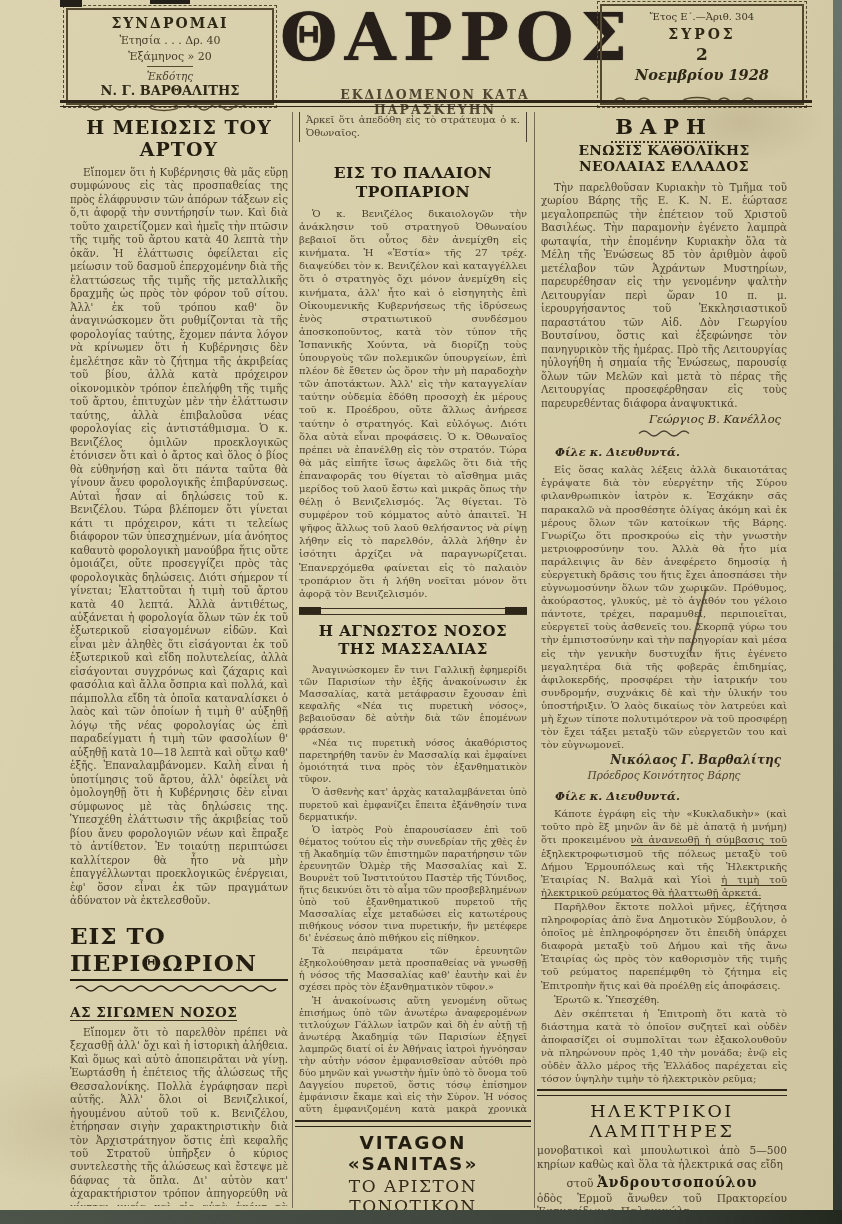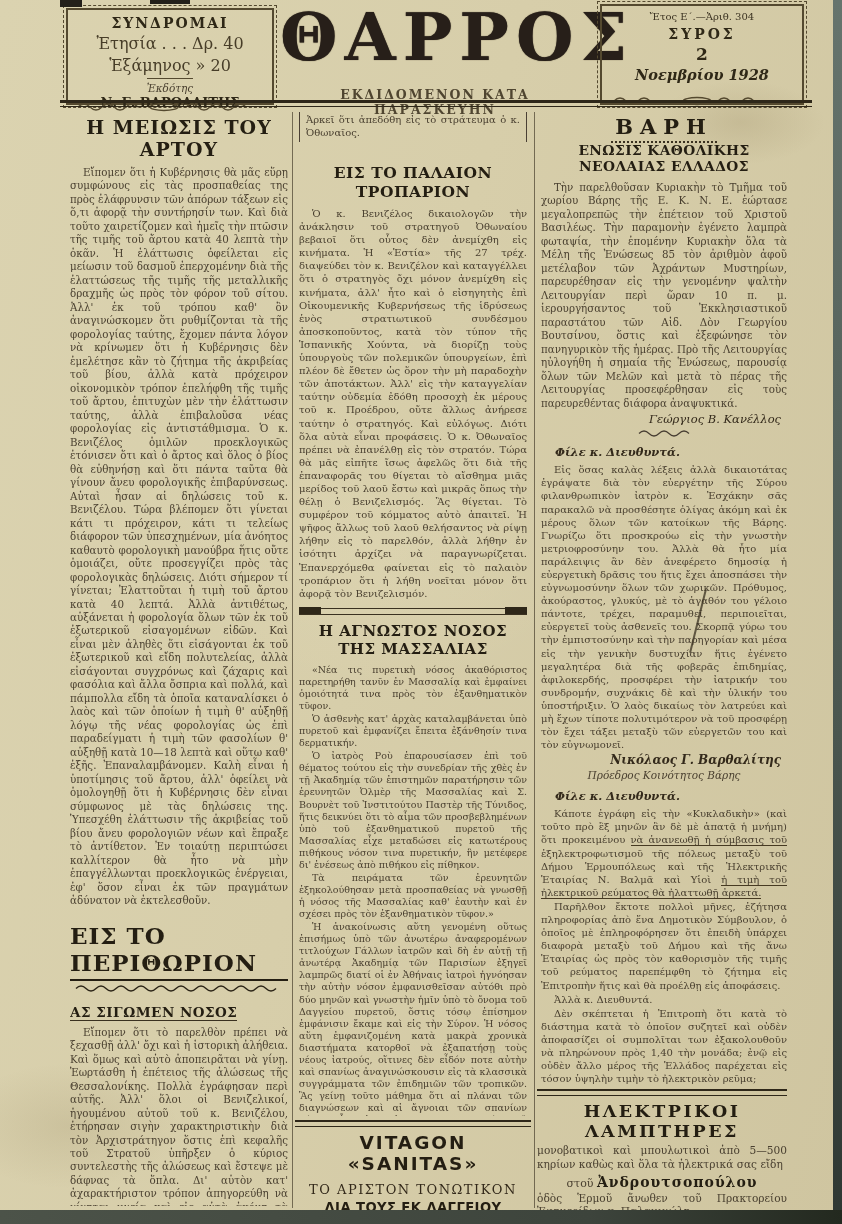--- a/index.html
+++ b/index.html
@@ -14,21 +14,21 @@
     background:linear-gradient(#66746d,#4a564f 60%,#2e3732);}
   .scan-edge-bottom{position:absolute;left:0;bottom:0;width:100%;height:14px;
     background:linear-gradient(90deg,#4c5349,#3d443c 70%,#23291f);}
   .corner-mark{position:absolute;background:#23201a;}
 
   
   .fancy-box{position:absolute;border:2px solid #54492f;text-align:center;padding:5px 6px 4px;}
   .fancy-box::after{content:'';position:absolute;inset:-5px;border:1px dashed #54492f;pointer-events:none;}
   .sub-box{left:66px;top:8px;width:192px;height:84px;}
   .sub-title{font-weight:bold;font-size:14px;letter-spacing:2px;color:#2f2817;}
-  .sub-line{font-size:16px;margin-top:3px;color:#473d28;}
+  .sub-line{font-size:11px;margin-top:3px;color:#473d28;}
   .sub-div{width:46px;margin:3px auto;border-top:1px solid #54492f;}
   .sub-pub{font-size:10.5px;font-style:italic;}
   .sub-name{font-weight:bold;font-size:13px;margin-top:1px;color:#2f2817;}
   .title-block{position:absolute;left:280px;top:4px;width:310px;text-align:center;}
   .np-title{font-size:66px;line-height:1.02;font-weight:bold;letter-spacing:7px;color:#271f19;
     text-shadow:0 0 1px rgba(30,20,10,.8);}
   .np-subtitle{margin-top:16px;font-size:12.5px;font-weight:bold;letter-spacing:2px;color:#4f4530;}
   .issue-box{left:600px;top:4px;width:188px;height:88px;}
   .issue-no{font-size:10px;color:#3c3322;}
   .issue-place{font-weight:bold;font-size:14px;letter-spacing:3px;margin-top:4px;color:#2f2817;text-align:center;}
@@ -68,24 +68,24 @@
   .salut{font-weight:bold;font-style:italic;font-size:11.5px;margin:8px 0 4px;text-indent:14px;color:#33291a;}
   .orn{display:block;margin:4px auto 2px;}
   .u{border-bottom:1px solid #473a22;}
   .pen-mark{position:absolute;left:697px;top:588px;width:2px;height:66px;background:#3a3020;
     transform:rotate(14deg);opacity:.75;border-radius:2px;}
 
   
   .ad-vitagon{position:absolute;left:295px;top:1120px;width:236px;text-align:center;}
   .dbl-rule{height:4px;border-top:2px solid #2e2719;border-bottom:1px solid #2e2719;margin-bottom:5px;}
   .vit-brand{font-family:"DejaVu Sans",sans-serif;font-weight:bold;font-size:18.5px;letter-spacing:2px;color:#241e12;}
-  .vit-l2{font-size:13px;letter-spacing:1.5px;margin-top:8px;color:#33291a;}
+  .vit-l2{font-size:17px;letter-spacing:1.5px;margin-top:2px;color:#33291a;}
   .vit-l3{font-family:"DejaVu Sans",sans-serif;font-weight:bold;font-size:13.2px;letter-spacing:.4px;margin-top:3px;color:#241e12;transform:scaleY(1.08);}
   .ad-lamps{position:absolute;left:537px;top:1089px;width:250px;}
-  .lamp-h{font-size:17.5px;font-weight:bold;letter-spacing:2.5px;text-align:center;color:#241e12;margin:3px 0 3px;}
+  .lamp-h{font-size:17.5px;font-weight:normal;letter-spacing:2.5px;text-align:center;color:#241e12;margin:3px 0 3px;}
   .lamp-t{font-size:10.6px;line-height:1.3;text-align:justify;}
   .lamp-store{text-align:center;font-size:11px;margin:2px 0;}
   .lamp-store b{font-size:14px;letter-spacing:1px;color:#241e12;}
   .lamp-last{font-size:10.6px;margin-top:2px;}
   .lamp-last b{font-size:12px;}
 </style>
 </head>
 <body>
 
 <div class="page">
@@ -143,20 +143,21 @@
 
   <div class="col col2">
     <div class="frag">Ἀρκεῖ ὅτι ἀπεδόθη εἰς τὸ στράτευμα ὁ κ. Ὀθωναῖος.</div>
     <div class="h2a" style="margin-top:21px;font-size:15.5px;">ΕΙΣ ΤΟ ΠΑΛΑΙΟΝ ΤΡΟΠΑΡΙΟΝ</div>
     <div class="bt" style="font-size:10px;">
       <p>Ὁ κ. Βενιζέλος δικαιολογῶν τὴν ἀνάκλησιν τοῦ στρατηγοῦ Ὀθωναίου βεβαιοῖ ὅτι οὗτος δὲν ἀνεμίχθη εἰς κινήματα. Ἡ «Ἑστία» τῆς 27 τρέχ. διαψεύδει τὸν κ. Βενιζέλον καὶ καταγγέλλει ὅτι ὁ στρατηγὸς ὄχι μόνον ἀνεμίχθη εἰς κινήματα, ἀλλ' ἦτο καὶ ὁ εἰσηγητὴς ἐπὶ Οἰκουμενικῆς Κυβερνήσεως τῆς ἱδρύσεως ἑνὸς στρατιωτικοῦ συνδέσμου ἀποσκοποῦντος, κατὰ τὸν τύπον τῆς Ἱσπανικῆς Χούντα, νὰ διορίζῃ τοὺς ὑπουργοὺς τῶν πολεμικῶν ὑπουργείων, ἐπὶ πλέον δὲ ἔθετεν ὡς ὅρον τὴν μὴ παραδοχὴν τῶν ἀποτάκτων. Ἀλλ' εἰς τὴν καταγγελίαν ταύτην οὐδεμία ἐδόθη προσοχὴ ἐκ μέρους τοῦ κ. Προέδρου, οὔτε ἄλλως ἀνήρεσε ταύτην ὁ στρατηγός. Καὶ εὐλόγως. Διότι ὅλα αὐτὰ εἶναι προφάσεις. Ὁ κ. Ὀθωναῖος πρέπει νὰ ἐπανέλθῃ εἰς τὸν στρατόν. Τώρα θὰ μᾶς εἰπῆτε ἴσως ἀφελῶς ὅτι διὰ τῆς ἐπαναφορᾶς του θίγεται τὸ αἴσθημα μιᾶς μερίδος τοῦ λαοῦ ἔστω καὶ μικρᾶς ὅπως τὴν θέλῃ ὁ Βενιζελισμός. Ἂς θίγεται. Τὸ συμφέρον τοῦ κόμματος αὐτὸ ἀπαιτεῖ. Ἡ ψῆφος ἄλλως τοῦ λαοῦ θελήσαντος νὰ ρίψῃ λήθην εἰς τὸ παρελθόν, ἀλλὰ λήθην ἐν ἰσότητι ἀρχίζει νὰ παραγνωρίζεται. Ἐπανερχόμεθα φαίνεται εἰς τὸ παλαιὸν τροπάριον ὅτι ἡ λήθη νοεῖται μόνον ὅτι ἀφορᾷ τὸν Βενιζελισμόν.</p>
     </div>
     <div class="divider"></div>
     <div class="h2a">Η ΑΓΝΩΣΤΟΣ ΝΟΣΟΣ ΤΗΣ ΜΑΣΣΑΛΙΑΣ</div>
     <div class="bt small-bt">
+      <p>Ἀναγινώσκομεν ἔν τινι Γαλλικῇ ἐφημερίδι τῶν Παρισίων τὴν ἑξῆς ἀνακοίνωσιν ἐκ Μασσαλίας, κατὰ μετάφρασιν ἔχουσαν ἐπὶ κεφαλῆς «Νέα τις πυρετικὴ νόσος», βεβαιοῦσαν δὲ αὐτὴν διὰ τῶν ἑπομένων φράσεων.</p>
       <p>«Νέα τις πυρετικὴ νόσος ἀκαθόριστος παρετηρήθη τανῦν ἐν Μασσαλίᾳ καὶ ἐμφαίνει ὁμοιότητά τινα πρὸς τὸν ἐξανθηματικὸν τῦφον.</p>
       <p>Ὁ ἀσθενὴς κατ' ἀρχὰς καταλαμβάνεται ὑπὸ πυρετοῦ καὶ ἐμφανίζει ἔπειτα ἐξάνθησίν τινα δερματικήν.</p>
       <p>Ὁ ἰατρὸς Ροὺ ἐπαρουσίασεν ἐπὶ τοῦ θέματος τούτου εἰς τὴν συνεδρίαν τῆς χθὲς ἐν τῇ Ἀκαδημίᾳ τῶν ἐπιστημῶν παρατήρησιν τῶν ἐρευνητῶν Ὀλμὲρ τῆς Μασσαλίας καὶ Σ. Βουρνὲτ τοῦ Ἰνστιτούτου Παστὲρ τῆς Τύνιδος, ἥτις δεικνύει ὅτι τὸ αἷμα τῶν προσβεβλημένων ὑπὸ τοῦ ἐξανθηματικοῦ πυρετοῦ τῆς Μασσαλίας εἶχε μεταδώσει εἰς κατωτέρους πιθήκους νόσον τινα πυρετικήν, ἣν μετέφερε δι' ἐνέσεως ἀπὸ πιθήκου εἰς πίθηκον.</p>
       <p>Τὰ πειράματα τῶν ἐρευνητῶν ἐξηκολούθησαν μετὰ προσπαθείας νὰ γνωσθῇ ἡ νόσος τῆς Μασσαλίας καθ' ἑαυτὴν καὶ ἐν σχέσει πρὸς τὸν ἐξανθηματικὸν τῦφον.»</p>
       <p>Ἡ ἀνακοίνωσις αὕτη γενομένη οὕτως ἐπισήμως ὑπὸ τῶν ἀνωτέρω ἀναφερομένων τιτλούχων Γάλλων ἰατρῶν καὶ δὴ ἐν αὐτῇ τῇ ἀνωτέρᾳ Ἀκαδημίᾳ τῶν Παρισίων ἐξηγεῖ λαμπρῶς διατί οἱ ἐν Ἀθήναις ἰατροὶ ἠγνόησαν τὴν αὐτὴν νόσον ἐμφανισθεῖσαν αὐτόθι πρὸ δύο μηνῶν καὶ γνωστὴν ἡμῖν ὑπὸ τὸ ὄνομα τοῦ Δαγγείου πυρετοῦ, ὅστις τόσῳ ἐπίσημον ἐμφάνισιν ἔκαμε καὶ εἰς τὴν Σύρον. Ἡ νόσος αὕτη ἐμφανιζομένη κατὰ μακρὰ χρονικὰ διαστήματα κατορθοῖ νὰ ἐξαπατήσῃ τοὺς νέους ἰατρούς, οἵτινες δὲν εἶδόν ποτε αὐτὴν καὶ σπανίως ἀναγινώσκουσιν εἰς τὰ κλασσικὰ συγγράμματα τῶν ἐπιδημιῶν τῶν τροπικῶν. Ἂς γείνῃ τοῦτο μάθημα ὅτι αἱ πλάναι τῶν διαγνώσεων καὶ αἱ ἄγνοιαι τῶν σπανίων νόσων εἶναι ἐν τῇ Ἰατρικῇ πολλῷ πλείονες ἢ αἱ γνώσεις καὶ αἱ μελέται αὐτῶν, διότι «ὁ βίος βραχὺς καὶ ἡ πεῖρα σφαλερὴ» καθ' Ἱπποκράτην.</p>
     </div>
 
   </div>
 
   <div class="ad-vitagon">
@@ -182,21 +183,21 @@
     <div class="bt" style="font-size:10px;">
       <p>Εἰς ὅσας καλὰς λέξεις ἀλλὰ δικαιοτάτας ἐγράψατε διὰ τὸν εὐεργέτην τῆς Σύρου φιλανθρωπικὸν ἰατρὸν κ. Ἐσχάκην σᾶς παρακαλῶ νὰ προσθέσητε ὀλίγας ἀκόμη καὶ ἐκ μέρους ὅλων τῶν κατοίκων τῆς Βάρης. Γνωρίζω ὅτι προσκρούω εἰς τὴν γνωστὴν μετριοφροσύνην του. Ἀλλὰ θὰ ἦτο μία παράλειψις ἂν δὲν ἀνεφέρετο δημοσίᾳ ἡ εὐεργετικὴ δρᾶσις του ἥτις ἔχει ἀποσπάσει τὴν εὐγνωμοσύνην ὅλων τῶν χωρικῶν. Πρόθυμος, ἀκούραστος, γλυκύς, μὲ τὸ ἀγαθόν του γέλοιο πάντοτε, τρέχει, παραμυθεῖ, περιποιεῖται, εὐεργετεῖ τοὺς ἀσθενεῖς του. Σκορπᾷ γύρω του τὴν ἐμπιστοσύνην καὶ τὴν παρηγορίαν καὶ μέσα εἰς τὴν γενικὴν δυστυχίαν ἥτις ἐγένετο μεγαλητέρα διὰ τῆς φοβερᾶς ἐπιδημίας, ἀφιλοκερδής, προσφέρει τὴν ἰατρικήν του συνδρομήν, συχνάκις δὲ καὶ τὴν ὑλικήν του ὑποστήριξιν. Ὁ λαὸς δικαίως τὸν λατρεύει καὶ μὴ ἔχων τίποτε πολυτιμότερον νὰ τοῦ προσφέρῃ τὸν ἔχει τάξει μεταξὺ τῶν εὐεργετῶν του καὶ τὸν εὐγνωμονεῖ.</p>
     </div>
     <div class="sig" style="font-size:12px;">Νικόλαος Γ. Βαρθαλίτης</div>
     <div class="sig-role">Πρόεδρος Κοινότητος Βάρης</div>
 
     <div class="salut">Φίλε κ. Διευθυντά.</div>
     <div class="bt" style="font-size:10px;">
       <p><span>Κάποτε ἐγράφη εἰς τὴν «Κυκλαδικὴν» (καὶ τοῦτο πρὸ ἓξ μηνῶν ἂν δὲ μὲ ἀπατᾷ ἡ μνήμη) ὅτι προκειμένου </span><span class="u">νὰ ἀνανεωθῇ ἡ σύμβασις τοῦ</span><span> ἐξηλεκτροφωτισμοῦ τῆς πόλεως μεταξὺ τοῦ Δήμου Ἑρμουπόλεως καὶ τῆς Ἠλεκτρικῆς Ἑταιρίας Ν. Βαλμᾶ καὶ Υἱοὶ </span><span class="u">ἡ τιμὴ τοῦ ἠλεκτρικοῦ ρεύματος θὰ ἠλαττωθῇ ἀρκετά.</span></p>
       <p>Παρῆλθον ἔκτοτε πολλοὶ μῆνες, ἐζήτησα πληροφορίας ἀπὸ ἕνα Δημοτικὸν Σύμβουλον, ὁ ὁποῖος μὲ ἐπληροφόρησεν ὅτι ἐπειδὴ ὑπάρχει διαφορὰ μεταξὺ τοῦ Δήμου καὶ τῆς ἄνω Ἑταιρίας ὡς πρὸς τὸν καθορισμὸν τῆς τιμῆς τοῦ ρεύματος παρεπέμφθη τὸ ζήτημα εἰς Ἐπιτροπὴν ἥτις καὶ θὰ προέλθῃ εἰς ἀποφάσεις.</p>
-      <p>Ἀλλὰ κ. Διευθυντά.</p>
+      <p>Ἐρωτῶ κ. Ὑπεσχέθη.</p>
       <p>Δὲν σκέπτεται ἡ Ἐπιτροπὴ ὅτι κατὰ τὸ διάστημα κατὰ τὸ ὁποῖον συζητεῖ καὶ οὐδὲν ἀποφασίζει οἱ συμπολῖται των ἐξακολουθοῦν νὰ πληρώνουν πρὸς 1,40 τὴν μονάδα; ἐνῷ εἰς οὐδὲν ἄλλο μέρος τῆς Ἑλλάδος παρέχεται εἰς τόσον ὑψηλὴν τιμὴν τὸ ἠλεκτρικὸν ρεῦμα;</p>
 
     </div>
 
   </div>
 
   <div class="ad-lamps">
     <div class="dbl-rule"></div>
     <div class="lamp-h">ΗΛΕΚΤΡΙΚΟΙ ΛΑΜΠΤΗΡΕΣ</div>
     <div class="lamp-t">μονοβατικοὶ καὶ μπουλωτικοὶ ἀπὸ 5—500 κηρίων καθὼς καὶ ὅλα τὰ ἠλεκτρικά σας εἴδη</div>

